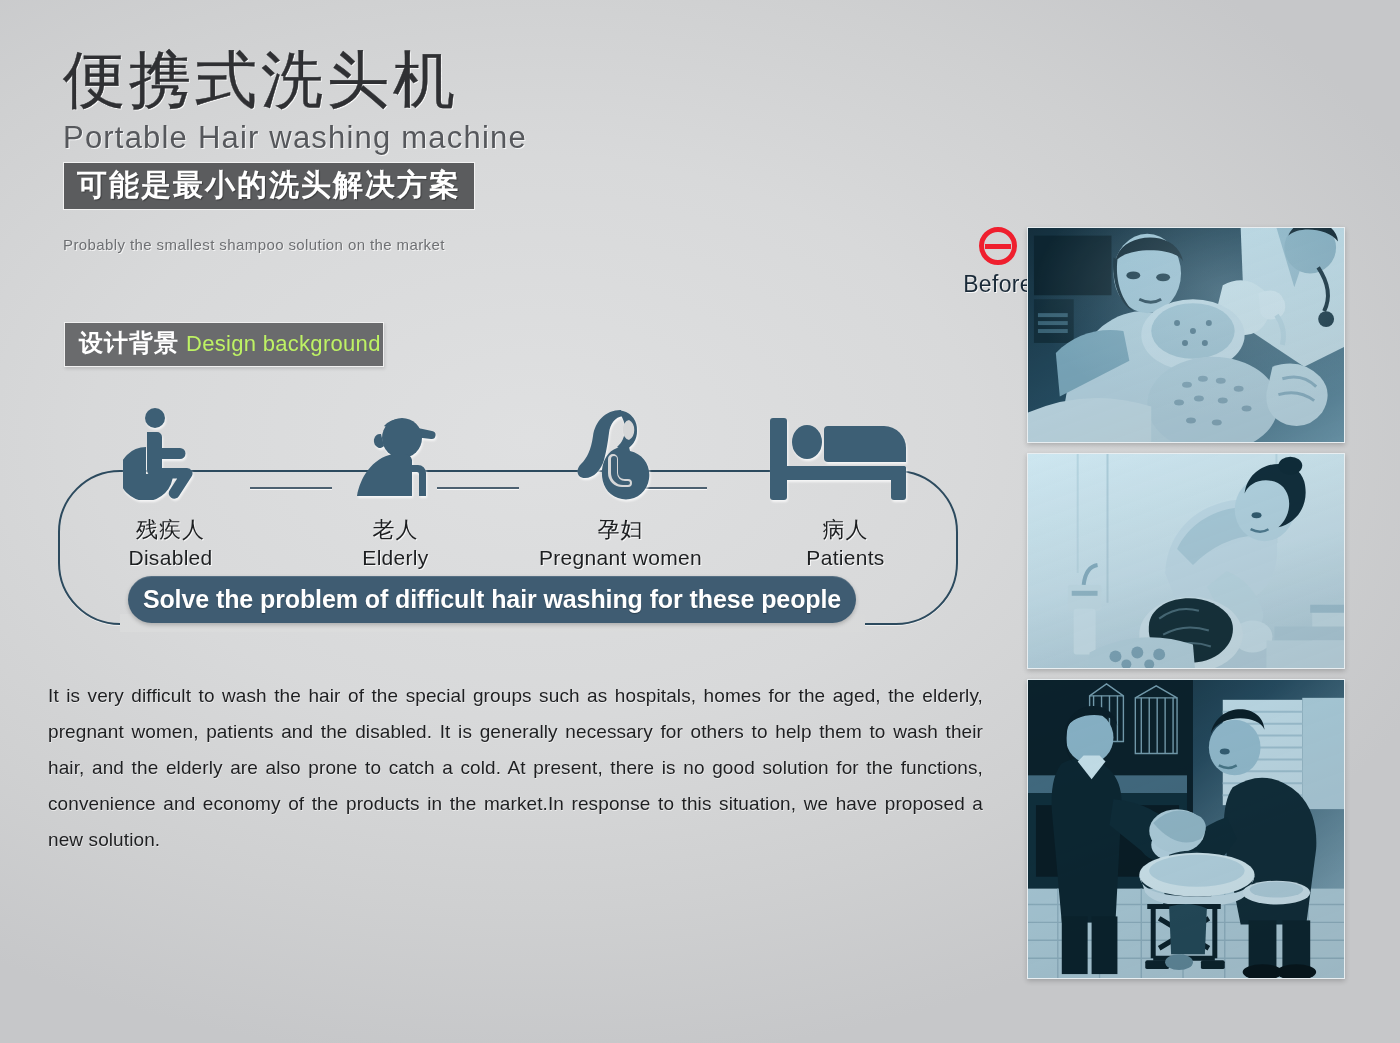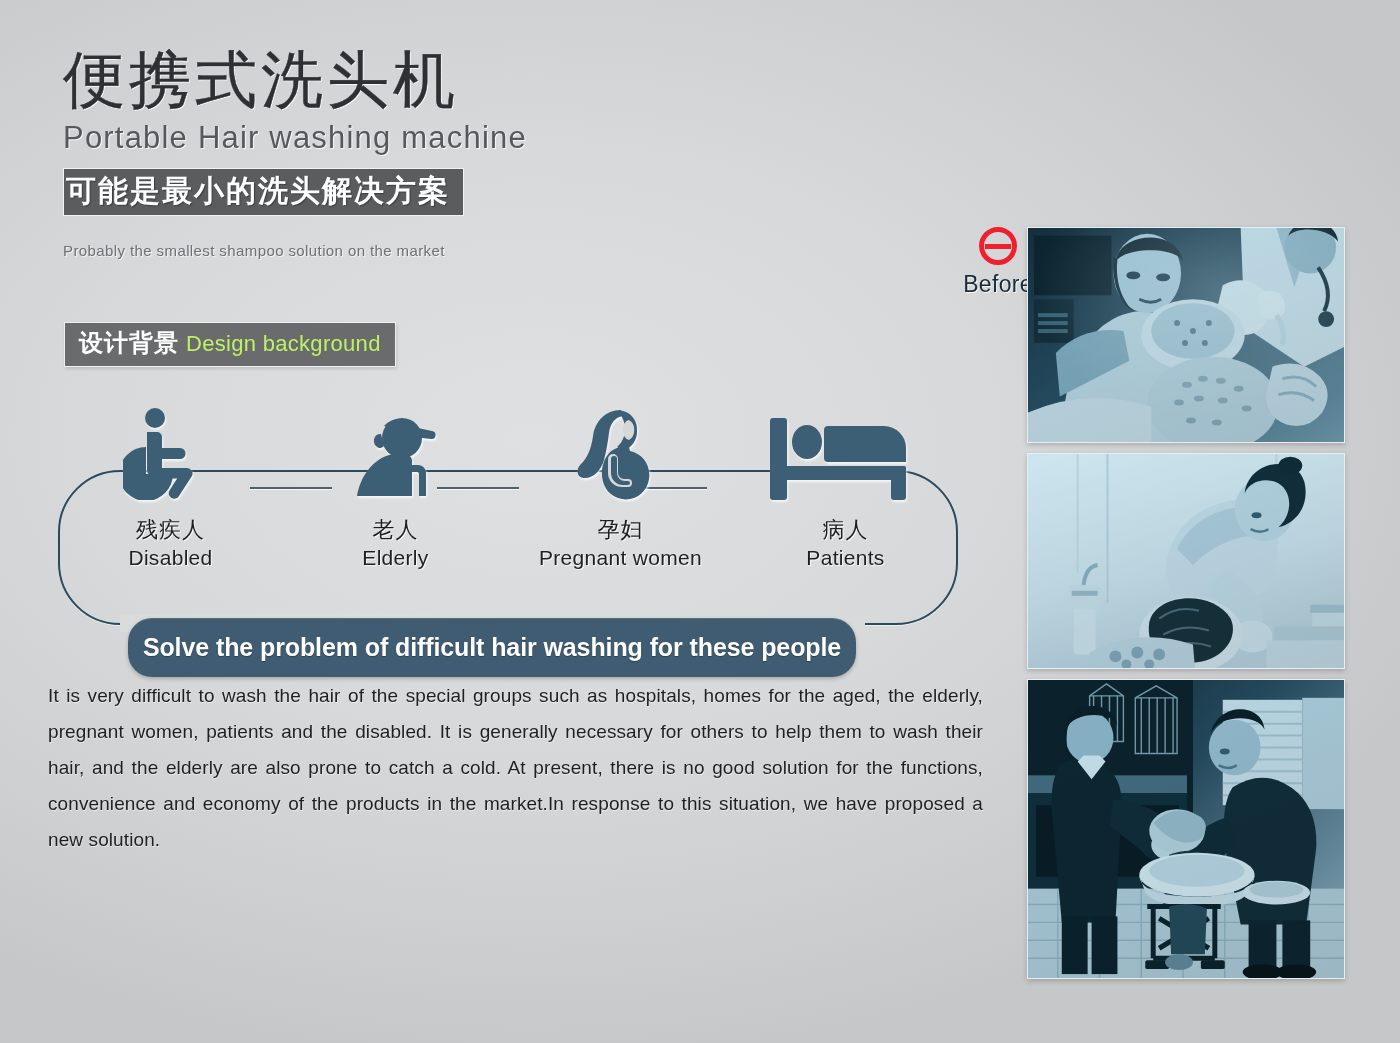--- a/index.html
+++ b/index.html
@@ -44,24 +44,24 @@
     line-height: 40px;
     color: #56585c;
     letter-spacing: 1.2px;
     font-weight: 300;
     white-space: nowrap;
     margin-top: 2px;
     text-shadow: 1px 1px 0 rgba(255,255,255,0.8);
   }
   #subtitle-bar {
     display: inline-block;
-    margin-top: 10px;
+    margin-top: 4px;
     background: #5b5c5e;
     border: 1px solid #f2f2f2;
-    padding: 5px 13px 7px 2px;
+    padding: 5px 13px 7px 13px;
     box-sizing: border-box;
   }
   #subtitle-cn {
     font-size: 30px;
     line-height: 34px;
     color: #ffffff;
     font-weight: 700;
     letter-spacing: 2px;
     white-space: nowrap;
     text-shadow: 1px 1px 1px rgba(0,0,0,0.35);
@@ -76,21 +76,21 @@
     text-shadow: 1px 1px 0 rgba(255,255,255,0.7);
   }
 
   
   #section-header {
     position: absolute;
     left: 64px;
     top: 322px;
     background: #6a6b6d;
     border: 1px solid #f0f0f0;
-    padding: 6px 14px 8px 14px;
+    padding: 6px 2px 8px 14px;
     display: flex;
     align-items: baseline;
     box-shadow: 1px 2px 3px rgba(0,0,0,0.12);
   }
   #section-header-cn {
     font-size: 24px;
     line-height: 28px;
     color: #fff;
     font-weight: 700;
     letter-spacing: 1px;
@@ -181,23 +181,23 @@
     box-shadow: 0 1px 0 rgba(255,255,255,0.8);
   }
   #conn-1 { left: 250px; width: 82px; }
   #conn-2 { left: 437px; width: 82px; }
   #conn-3 { left: 625px; width: 82px; }
 
   
   #solution-pill {
     position: absolute;
     left: 128px;
-    top: 618px;
+    top: 576px;
     width: 728px;
-    height: 59px;
+    height: 47px;
     background: #3f5c72;
     border-radius: 24px;
     display: flex;
     align-items: center;
     justify-content: center;
     box-shadow: 0 2px 4px rgba(0,0,0,0.22), inset 0 1px 0 rgba(255,255,255,0.12);
   }
   #solution-pill-text {
     color: #ffffff;
     font-size: 25px;

